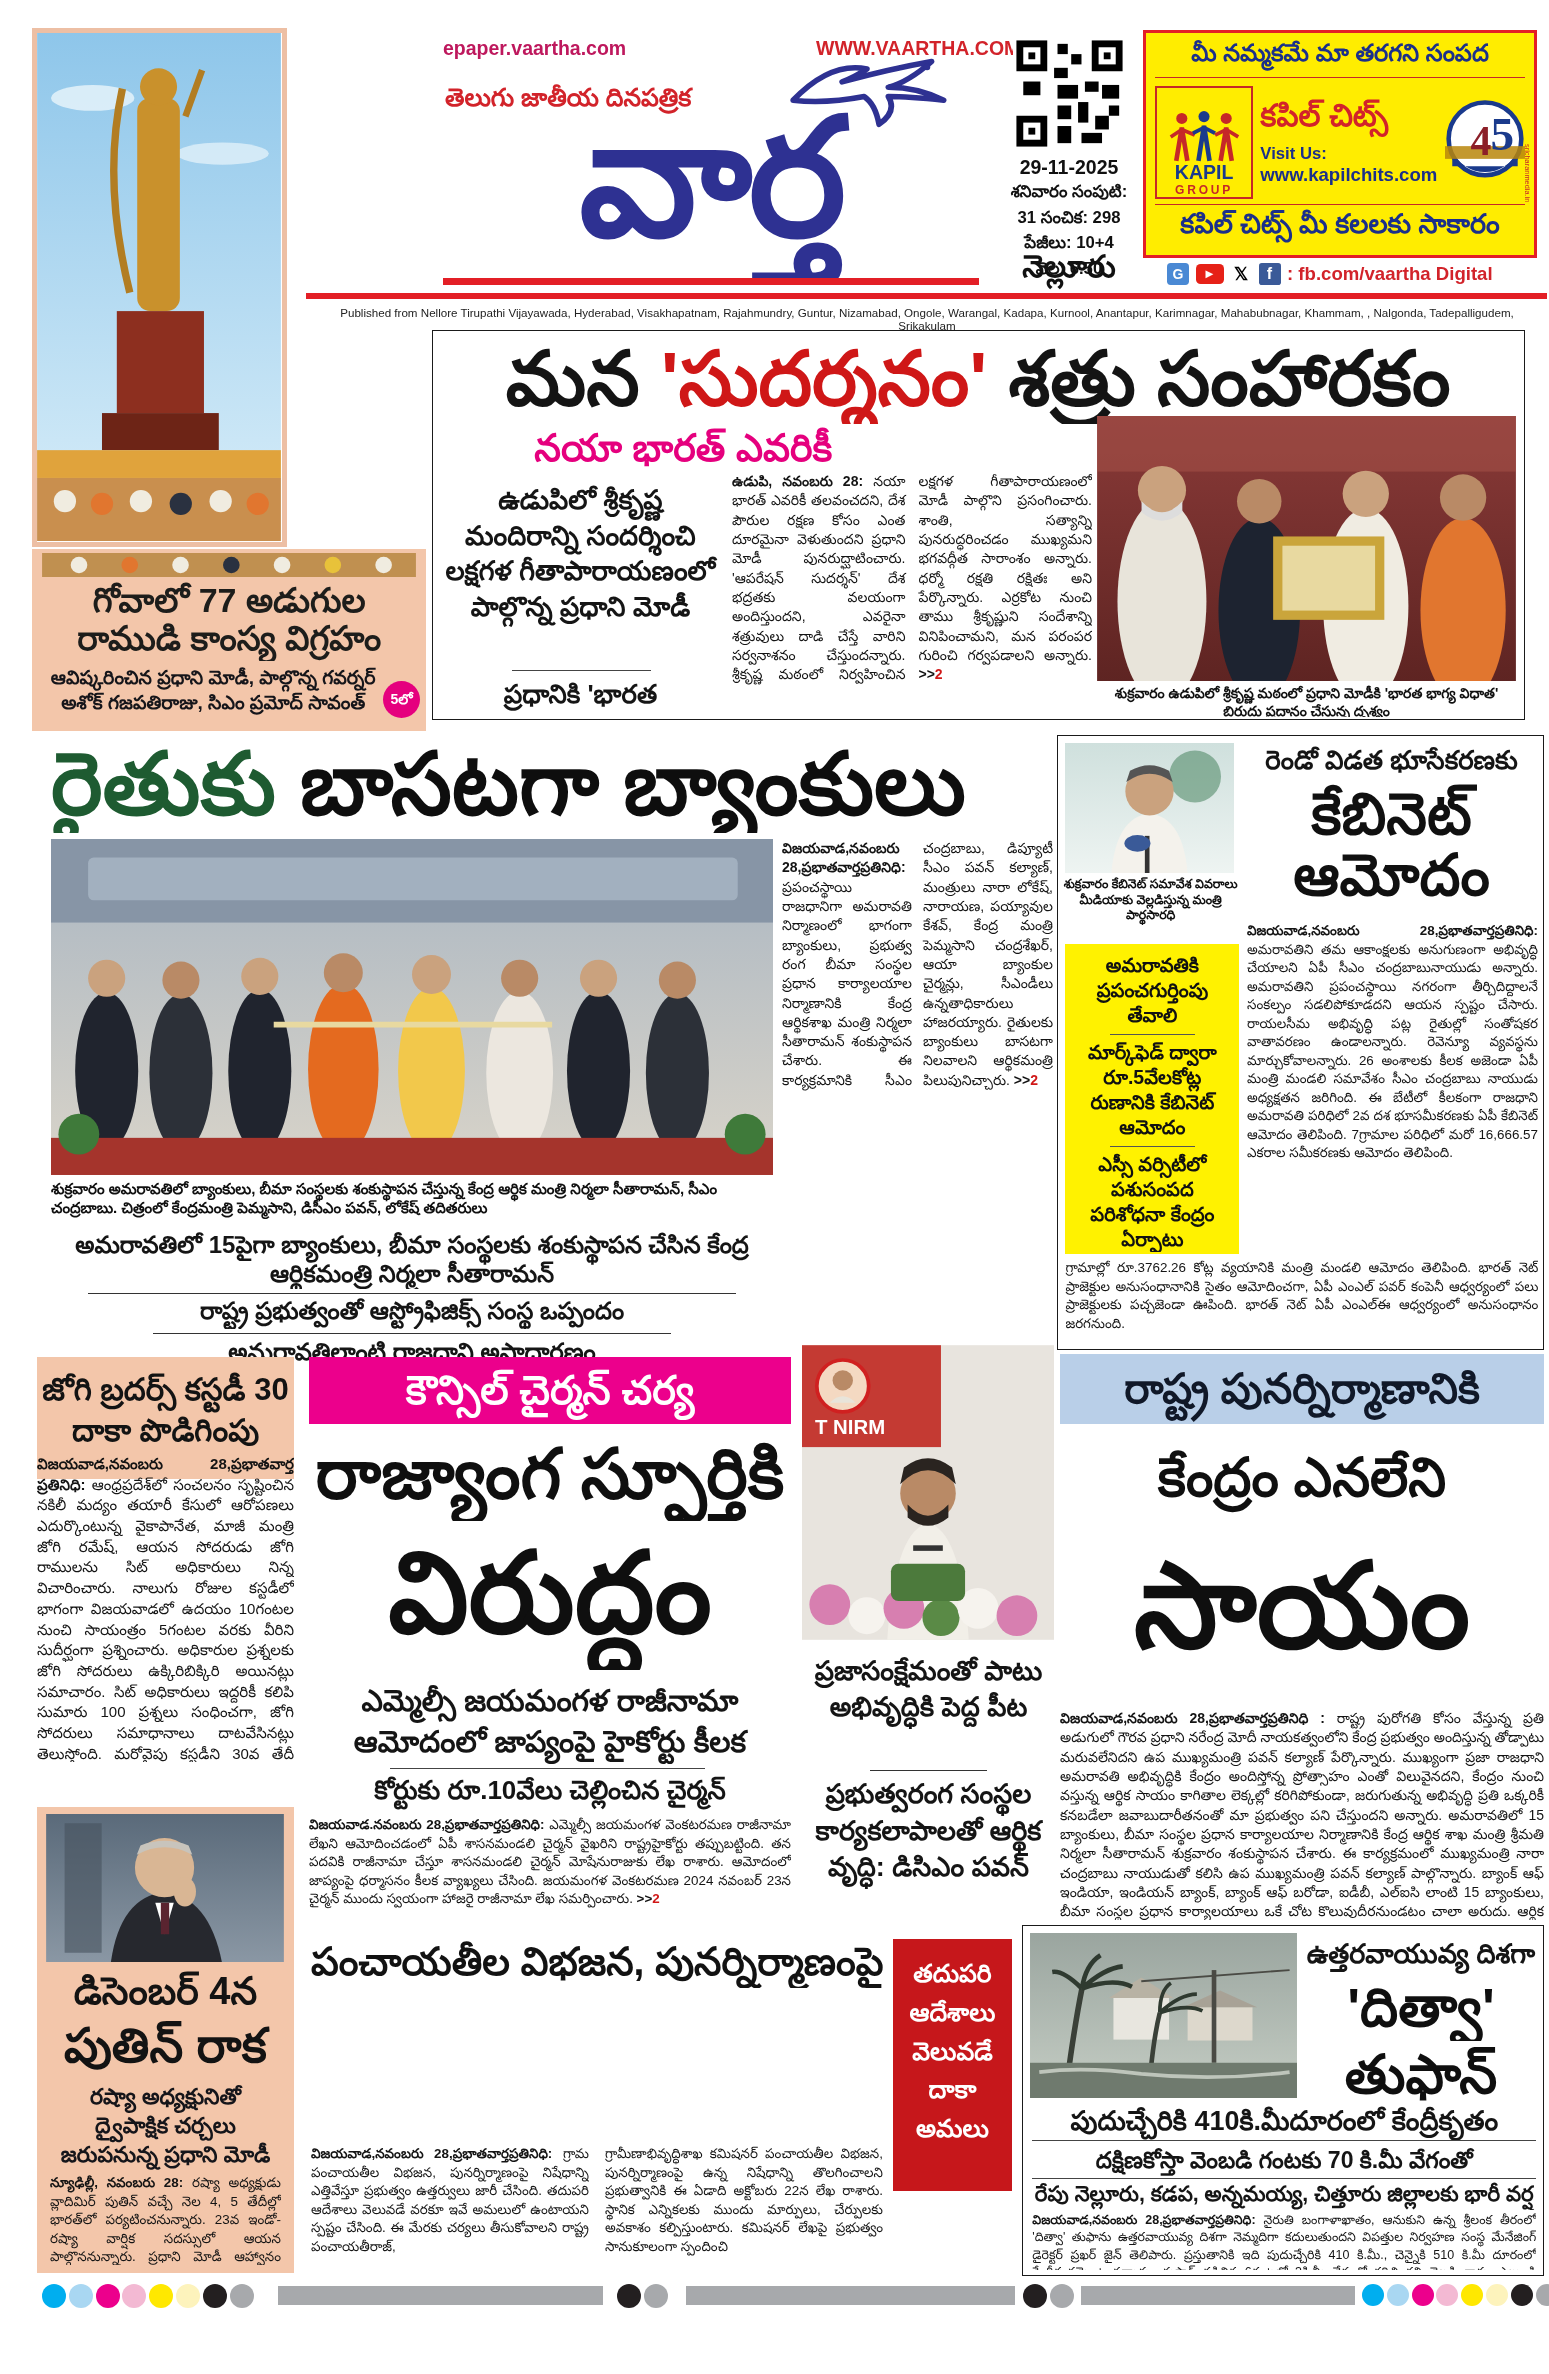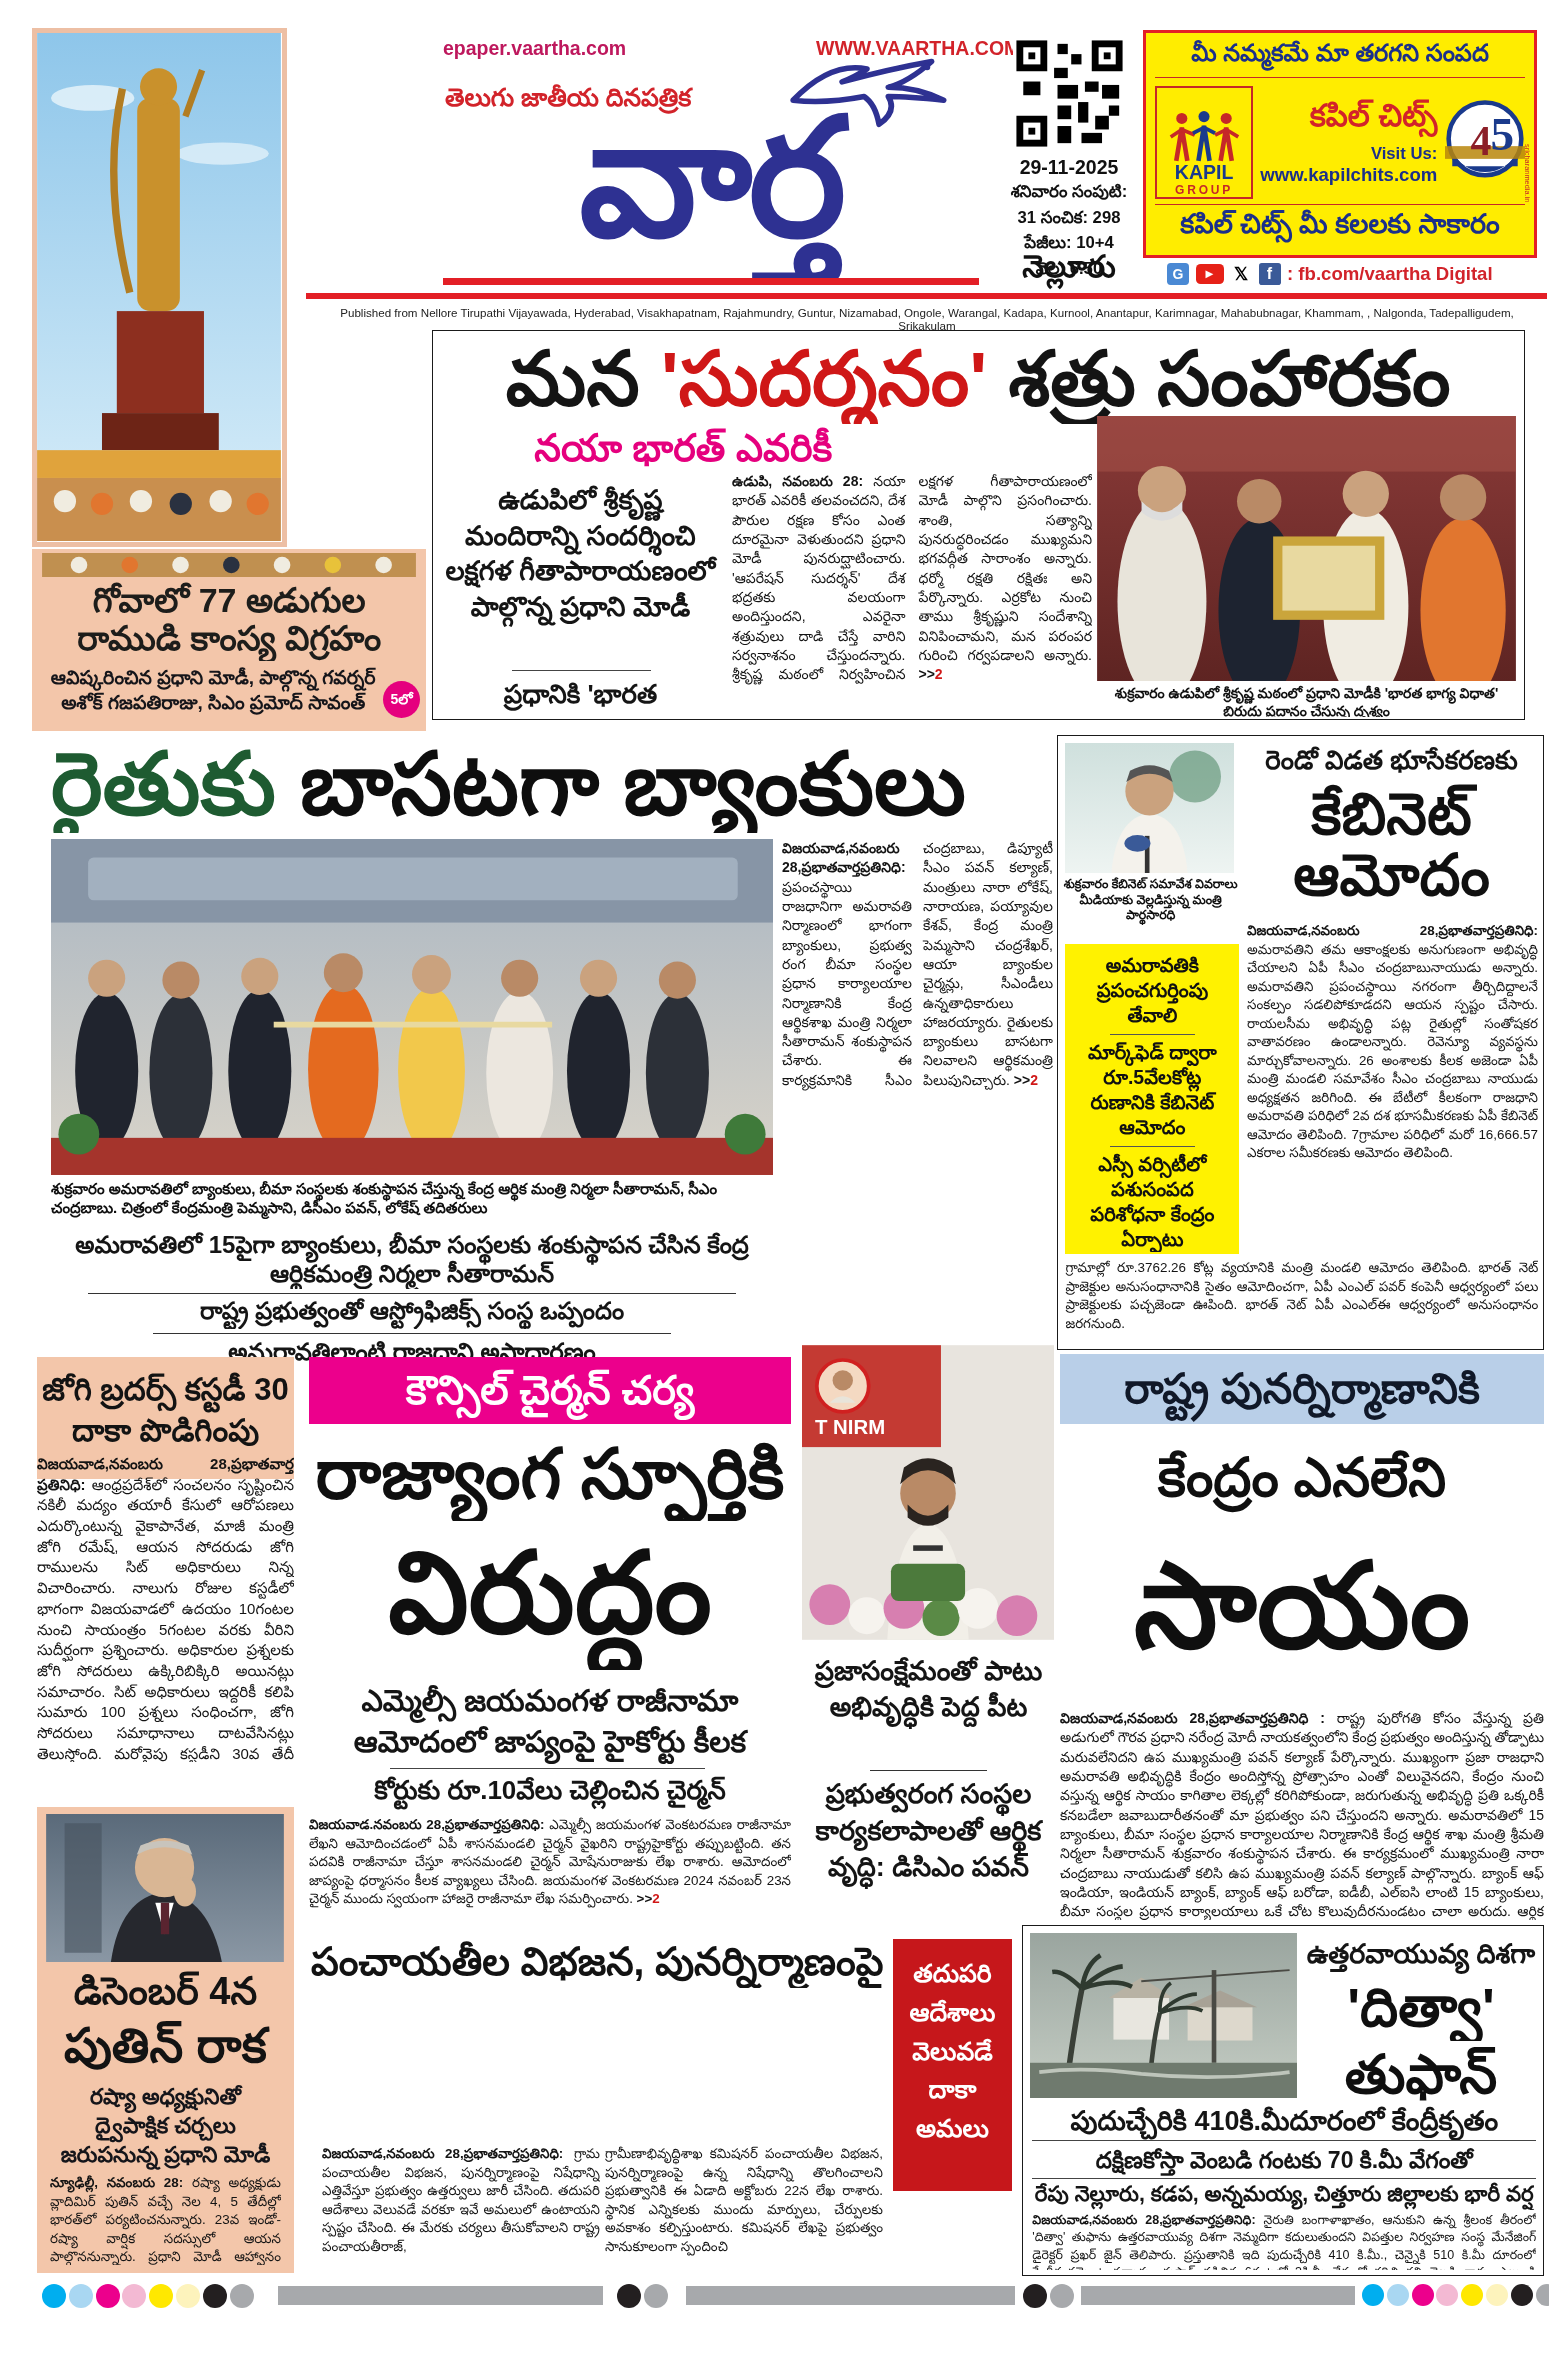--- a/index.html
+++ b/index.html
@@ -121,21 +121,21 @@
           <path d="M10 56 L16 20 L22 56" stroke="#c62828" stroke-width="5" fill="none"></path>
           <path d="M34 56 L40 18 L46 56" stroke="#1a3a8c" stroke-width="5" fill="none"></path>
           <path d="M58 56 L64 20 L70 56" stroke="#c62828" stroke-width="5" fill="none"></path>
           <path d="M4 30 L16 22 L30 28" stroke="#c62828" stroke-width="4" fill="none"></path>
           <path d="M28 26 L40 20 L52 26" stroke="#1a3a8c" stroke-width="4" fill="none"></path>
           <path d="M52 28 L64 22 L77 30" stroke="#c62828" stroke-width="4" fill="none"></path>
         </svg>
         <div class="b" style="font-size:19.5px;color:#1a3a8c;line-height:1;">KAPIL</div>
         <div class="b" style="font-size:12px;color:#c62828;letter-spacing:2.8px;">GROUP</div>
       </div>
-      <div style="flex:1;text-align:right;">
+      <div style="flex:1;text-align:left;">
         <div class="b" style="font-size:31px;color:#d2232a;">కపిల్ చిట్స్</div>
         <div class="b" style="font-size:16.7px;color:#1b2f8a;margin-top:3.7px;">Visit Us:</div>
         <div class="b" style="font-size:18.6px;color:#1b2f8a;">www.kapilchits.com</div>
       </div>
       <svg width="82" height="89" viewBox="0 0 88 96">
         <circle cx="44" cy="44" r="40" fill="#fff" stroke="#1a3a8c" stroke-width="5"></circle>
         <path d="M8 58 A40 40 0 0 0 80 58 L80 74 L8 74 Z" fill="#1a3a8c"></path>
         <rect x="0" y="52" width="88" height="14" fill="#b8860b" opacity="0.85"></rect>
         <text x="28" y="62" font-size="46" font-weight="bold" fill="#8c1f28" font-family="Liberation Serif, serif">4</text>
         <text x="50" y="56" font-size="52" font-weight="bold" fill="#1a3a8c" font-family="Liberation Serif, serif">5</text>
@@ -367,21 +367,21 @@
     <div class="abs ctr b clip" style="left:15px;top:275px;width:227px;height:89px;font-size:22px;line-height:1.32;color:#15151a;">రష్యా అధ్యక్షునితో ద్వైపాక్షిక చర్చలు జరుపనున్న ప్రధాని మోడీ</div>
     <div class="abs body-t jt clip" style="left:13px;top:367px;width:231px;height:91px;font-size:13.4px;">
       <span class="dl">న్యూఢిల్లీ, నవంబరు 28:</span>
       <span>రష్యా అధ్యక్షుడు వ్లాదిమిర్ పుతిన్ వచ్చే నెల 4, 5 తేదీల్లో భారత్‌లో పర్యటించనున్నారు. 23వ ఇండో-రష్యా వార్షిక సదస్సులో ఆయన పాల్గొననున్నారు. ప్రధాని మోడీ ఆహ్వానం మేరకు పుతిన్ భారత్‌లో పర్యటించనున్నారు. రష్యా ఇంధనాన్ని దిగు </span>
       
     </div>
   </div>
 
   <div class="abs clip b" style="left:311px;top:1940px;width:580px;height:48px;font-size:39px;color:#121212;">పంచాయతీల విభజన, పునర్నిర్మాణంపై</div>
   <div class="abs redbox ctr b clip" style="left:893px;top:1939px;width:119px;height:252px;font-size:25px;line-height:1.55;padding:15px 9.3px;">తదుపరి ఆదేశాలు వెలువడే దాకా అమలు</div>
-  <div class="abs body-t jt clip" style="left:322px;top:2145px;width:278px;height:130px;font-size:13.4px;">
+  <div class="abs body-t jt clip" style="left:311px;top:2145px;width:278px;height:130px;font-size:13.4px;">
     <span class="dl">విజయవాడ,నవంబరు 28,ప్రభాతవార్తప్రతినిధి:</span>
     <span>గ్రామ పంచాయతీల విభజన, పునర్నిర్మాణంపై నిషేధాన్ని ఎత్తివేస్తూ ప్రభుత్వం ఉత్తర్వులు జారీ చేసింది. తదుపరి ఆదేశాలు వెలువడే వరకూ ఇవే అమలులో ఉంటాయని స్పష్టం చేసింది. ఈ మేరకు చర్యలు తీసుకోవాలని రాష్ట్ర పంచాయతీరాజ్,</span>
   </div>
   <div class="abs body-t jt clip" style="left:605px;top:2145px;width:278px;height:130px;font-size:13.4px;">గ్రామీణాభివృద్ధిశాఖ కమిషనర్ పంచాయతీల విభజన, పునర్నిర్మాణంపై ఉన్న నిషేధాన్ని తొలగించాలని ప్రభుత్వానికి ఈ ఏడాది అక్టోబరు 22న లేఖ రాశారు. స్థానిక ఎన్నికలకు ముందు మార్పులు, చేర్పులకు అవకాశం కల్పిస్తుంటారు. కమిషనర్ లేఖపై ప్రభుత్వం సానుకూలంగా స్పందించి</div>
 
   <div class="abs story-border" style="left:1022px;top:1925px;width:522px;height:351px;">
     <svg class="abs" style="left:7.4px;top:7.4px;" width="267" height="165" viewBox="0 0 288 178">
       <defs>
           <linearGradient id="st" x1="0" y1="0" x2="0" y2="1">
         <stop offset="0" stop-color="#9aa59f"></stop>

